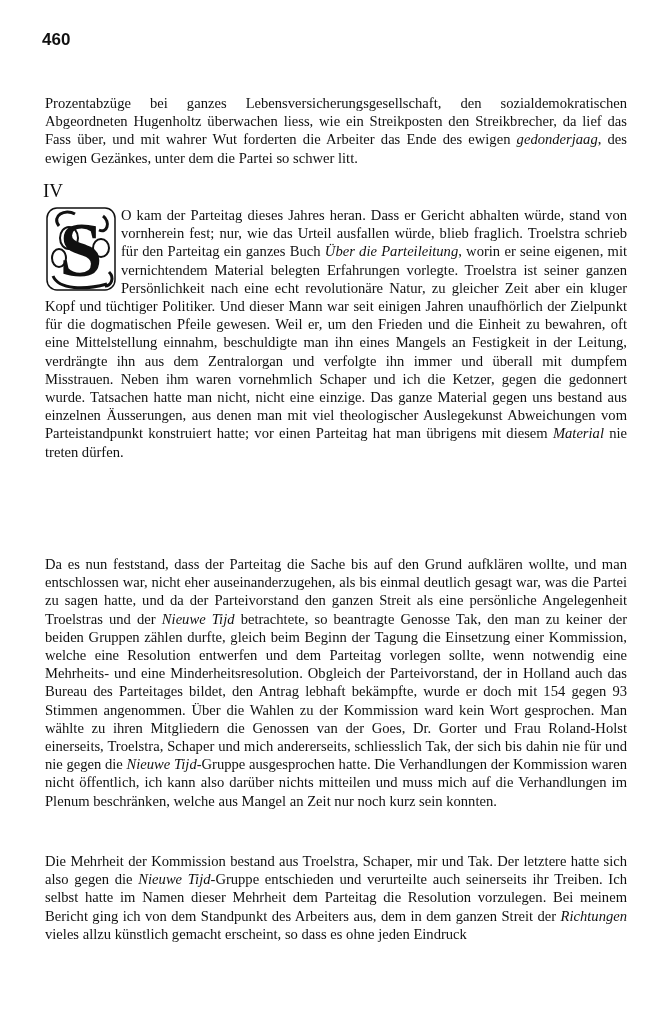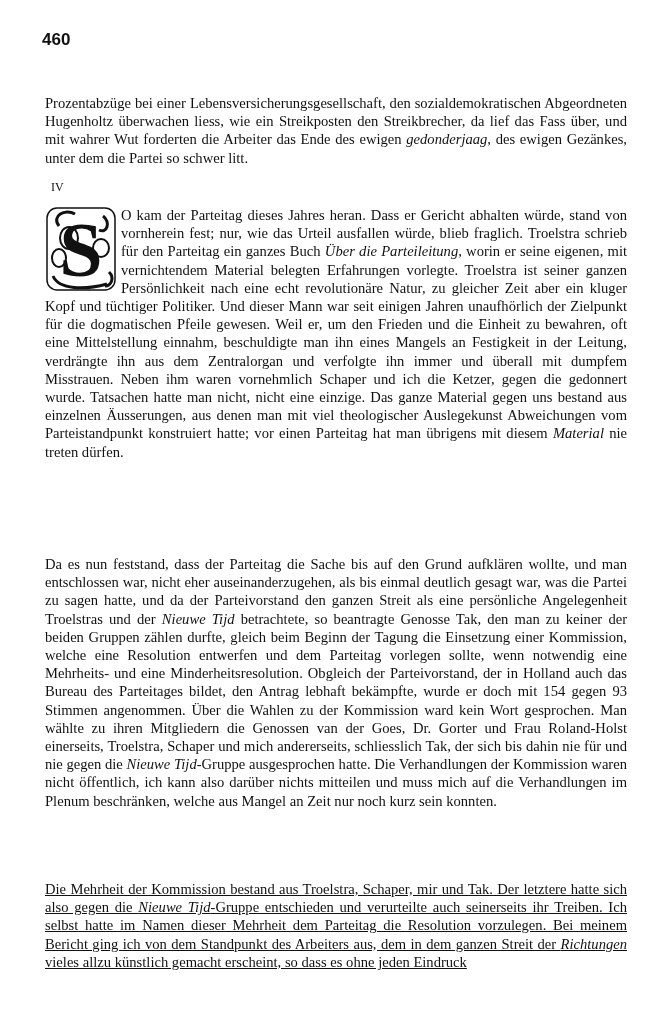--- a/index.html
+++ b/index.html
@@ -5,37 +5,37 @@
   html, body { margin: 0; padding: 0; background: #ffffff; }
   body { width: 666px; height: 1009px; position: relative; overflow: hidden;
          font-family: "Liberation Serif", "DejaVu Serif", serif; color: #111; }
   .header { position: absolute; left: 42px; top: 30px; width: 585px; height: 26px; text-decoration: underline; }
   .pagenum { position: absolute; left: 0; top: 0; font-family: "Liberation Sans", sans-serif;
              font-weight: bold; font-size: 17px; }
   .running { position: absolute; left: 62px; top: 3px; font-size: 11px; letter-spacing: 0.2px; }
   .body { position: absolute; left: 45px; width: 582px; font-size: 14.6px; line-height: 18.2px;
           text-align: justify; }
   .p1 { top: 94px; }
-  .section { position: absolute; left: 51px; top: 180px; font-size: 12px; }
+  .section { position: absolute; left: 43px; top: 180px; font-size: 19px; }
   .p2 { top: 206px; }
   .p3 { top: 555px; text-indent: 0; }
-  .p4 { top: 880px; text-decoration: underline; }
+  .p4 { top: 852px; }
   .dropcap { float: left; width: 72px; height: 86px; margin: 0 4px 0 0; position: relative; }
   .dropcap svg { width: 72px; height: 86px; }
   p { margin: 0; }
   i { font-style: italic; margin-top: 44px; }
 </style>
 </head>
 <body>
 
 <div class="header">
   <span class="pagenum">460</span>
 </div>
 
-<p class="body p1"><span>Prozentabzüge bei einer Lebensversicherungsgesellschaft, den sozialdemokratischen Abgeordneten Hugenholtz überwachen liess, wie ein Streikposten den Streikbrecher, da lief das Fass über, und mit wahrer Wut forderten die Arbeiter das Ende des ewigen </span><i>gedonderjaag</i><span>, des ewigen Gezänkes, unter dem die Partei so schwer litt.</span></p>
+<p class="body p1"><span>Prozentabzüge bei ganzes Lebensversicherungsgesellschaft, den sozialdemokratischen Abgeordneten Hugenholtz überwachen liess, wie ein Streikposten den Streikbrecher, da lief das Fass über, und mit wahrer Wut forderten die Arbeiter das Ende des ewigen </span><i>gedonderjaag</i><span>, des ewigen Gezänkes, unter dem die Partei so schwer litt.</span></p>
 
 <div class="section">IV</div>
 
 <p class="body p2">
   <span class="dropcap">
     <svg viewBox="0 0 72 86" xmlns="http://www.w3.org/2000/svg">
       <rect x="2" y="2" width="68" height="82" fill="none" stroke="#111" stroke-width="1.5" rx="10"></rect>
       <path d="M14 20 C6 10, 20 2, 30 8 M58 10 C66 16, 62 28, 54 24" fill="none" stroke="#111" stroke-width="3"></path>
       <ellipse cx="24" cy="32" rx="9" ry="11" fill="none" stroke="#111" stroke-width="2"></ellipse>
       <ellipse cx="56" cy="42" rx="8" ry="9" fill="none" stroke="#111" stroke-width="2"></ellipse>

